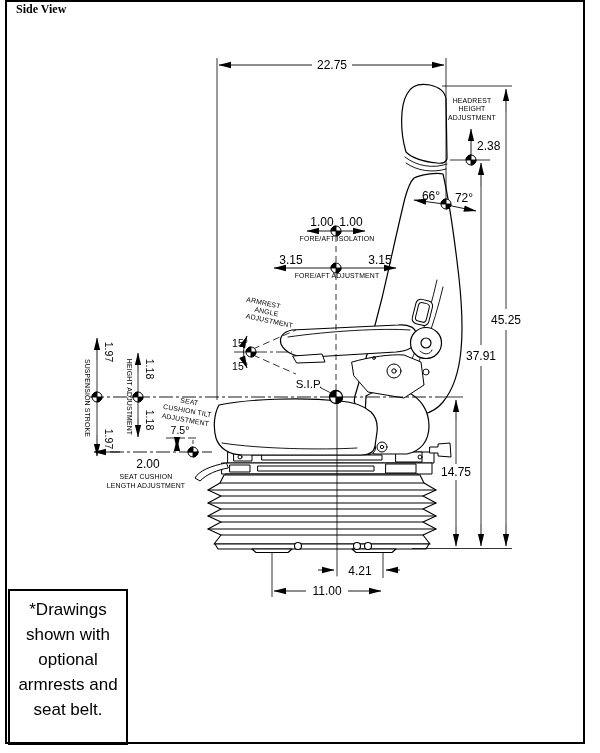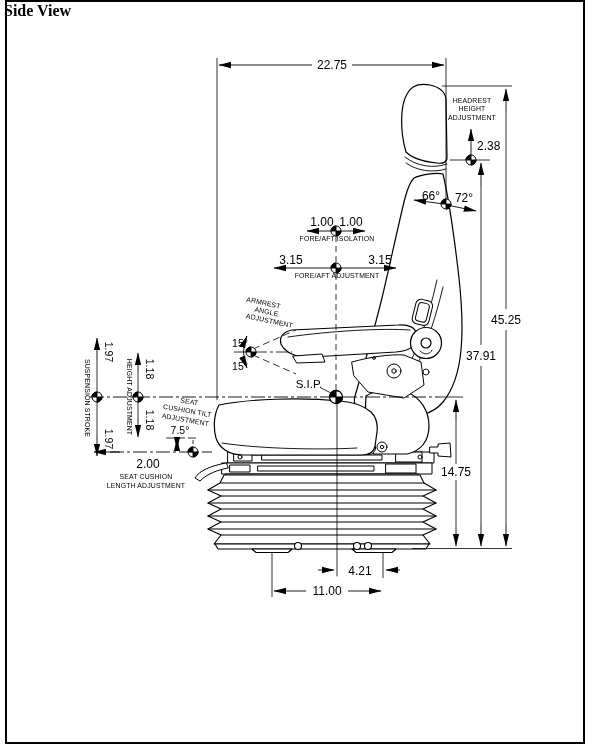--- a/index.html
+++ b/index.html
@@ -1,18 +1,18 @@
 <!DOCTYPE html>
 <html><head>
 <meta charset="utf-8">
 <style>
   html,body{margin:0;padding:0;background:#ffffff;}
   .page{position:relative;width:600px;height:753px;background:#fff;font-family:"Liberation Sans",sans-serif;overflow:hidden;}
   .frame{position:absolute;left:5px;top:0;width:580px;height:744px;border:2px solid #000;box-sizing:border-box;}
-  .title{position:absolute;left:4px;top:2px;font-family:"Liberation Serif",serif;font-weight:bold;font-size:16px;color:#000;}
+  .title{position:absolute;left:16px;top:2px;font-family:"Liberation Serif",serif;font-weight:bold;font-size:12px;color:#000;}
   .notebox{position:absolute;left:8px;top:589px;width:120px;height:156px;border:2px solid #000;box-sizing:border-box;
            display:flex;align-items:flex-start;justify-content:center;}
   .notebox .txt{padding:6px 8px 0 8px;font-size:17px;line-height:25px;text-align:center;color:#000;}
   svg{position:absolute;left:0;top:0;}
   svg text{fill:#000;stroke:none;font-family:"Liberation Sans",sans-serif;}
   .dimnum{font-size:12px;}
   .dimnum-sm{font-size:10.5px;}
   .lbl{font-size:6.9px;letter-spacing:.15px;}
   .sip{font-size:11.5px;}
 </style>
@@ -263,13 +263,16 @@
       </g>
       <g>
         <line x1="272" y1="552" x2="272" y2="597" stroke-width="0.8"></line>
         <line x1="306" y1="591" x2="274" y2="591" marker-end="url(#ae)"></line>
         <line x1="348" y1="591" x2="381" y2="591" marker-end="url(#ae)"></line>
         <text class="dimnum" x="327" y="595" text-anchor="middle">11.00</text>
       </g>
     </g>
   </svg>
 
+  <div class="notebox">
+    <div class="txt">*Drawings shown with optional armrests and seat belt.</div>
+  </div>
 </div>
 
 </body></html>

